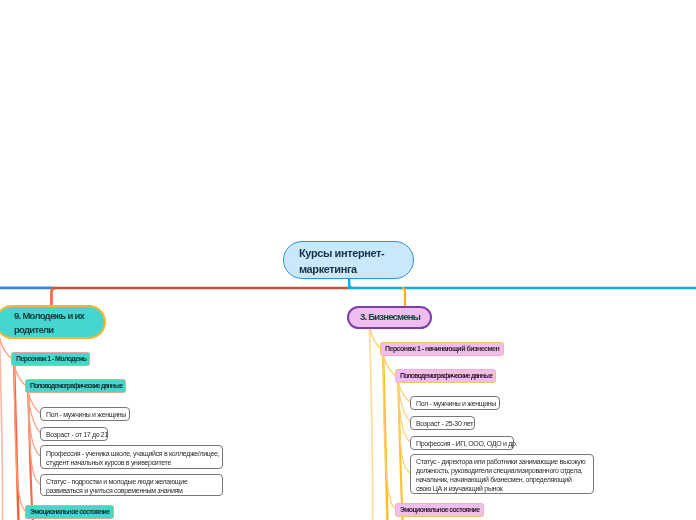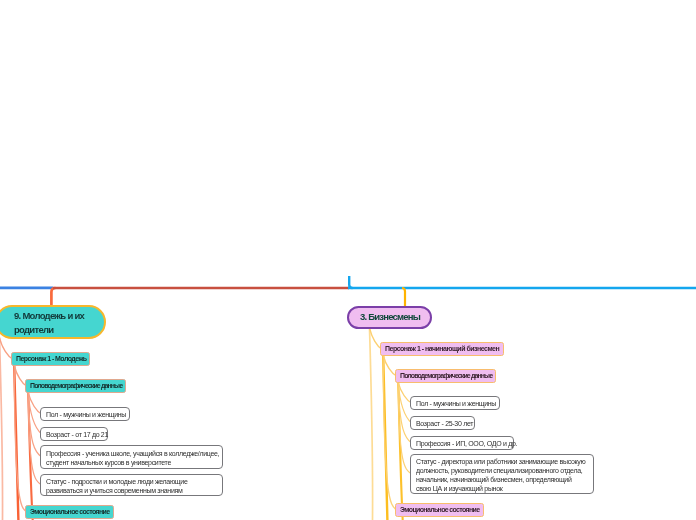--- a/index.html
+++ b/index.html
@@ -77,20 +77,23 @@
         <path d="M 383.2 355.5 C 385.97 365.64,391.80 373.54,396.50 376.00" fill="none" stroke="#fcd072" stroke-width="1.4" stroke-linecap="round" opacity="1"></path>
         <path d="M 383.2 355.5 C 384.00 497.64,389.58 505.00,396.50 510.00" fill="none" stroke="#fcd072" stroke-width="1.35" stroke-linecap="round" opacity="0.95"></path>
         <path d="M 398.2 382.5 C 399.85 437.50,400.68 481.50,402.70 520.00" fill="none" stroke="#fdbe20" stroke-width="2.1" stroke-linecap="round" opacity="0.95"></path>
         <path d="M 398.2 382.5 C 400.97 392.64,406.80 400.54,411.50 403.00" fill="none" stroke="#fcd072" stroke-width="1.2" stroke-linecap="round" opacity="1"></path>
         <path d="M 398.2 382.5 C 400.26 408.74,406.00 418.14,411.50 423.00" fill="none" stroke="#fcd072" stroke-width="1.2" stroke-linecap="round" opacity="1"></path>
         <path d="M 398.2 382.5 C 399.55 430.97,405.20 438.00,411.50 443.00" fill="none" stroke="#fcd072" stroke-width="1.2" stroke-linecap="round" opacity="1"></path>
         <path d="M 398.2 382.5 C 399.00 466.68,404.58 469.00,411.50 474.00" fill="none" stroke="#fcd072" stroke-width="1.2" stroke-linecap="round" opacity="1"></path>
       </g>
   </svg>
 
+  <div class="node" id="root-node">
+    <span>Курсы интернет-маркетинга</span>
+  </div>
 
   <div class="node" id="b0-l1">
     <span>9. Молодежь и их родители</span>
   </div>
   <div class="node" id="b1-l1">
     <span>3. Бизнесмены</span>
   </div>
 
   <div class="node chip teal" style="left:11px;top:352px;width:79px;height:14px;padding-left:4px;padding-right:4px;">
     <span style="letter-spacing:-0.57px;">Персонаж 1 - Молодежь</span>

